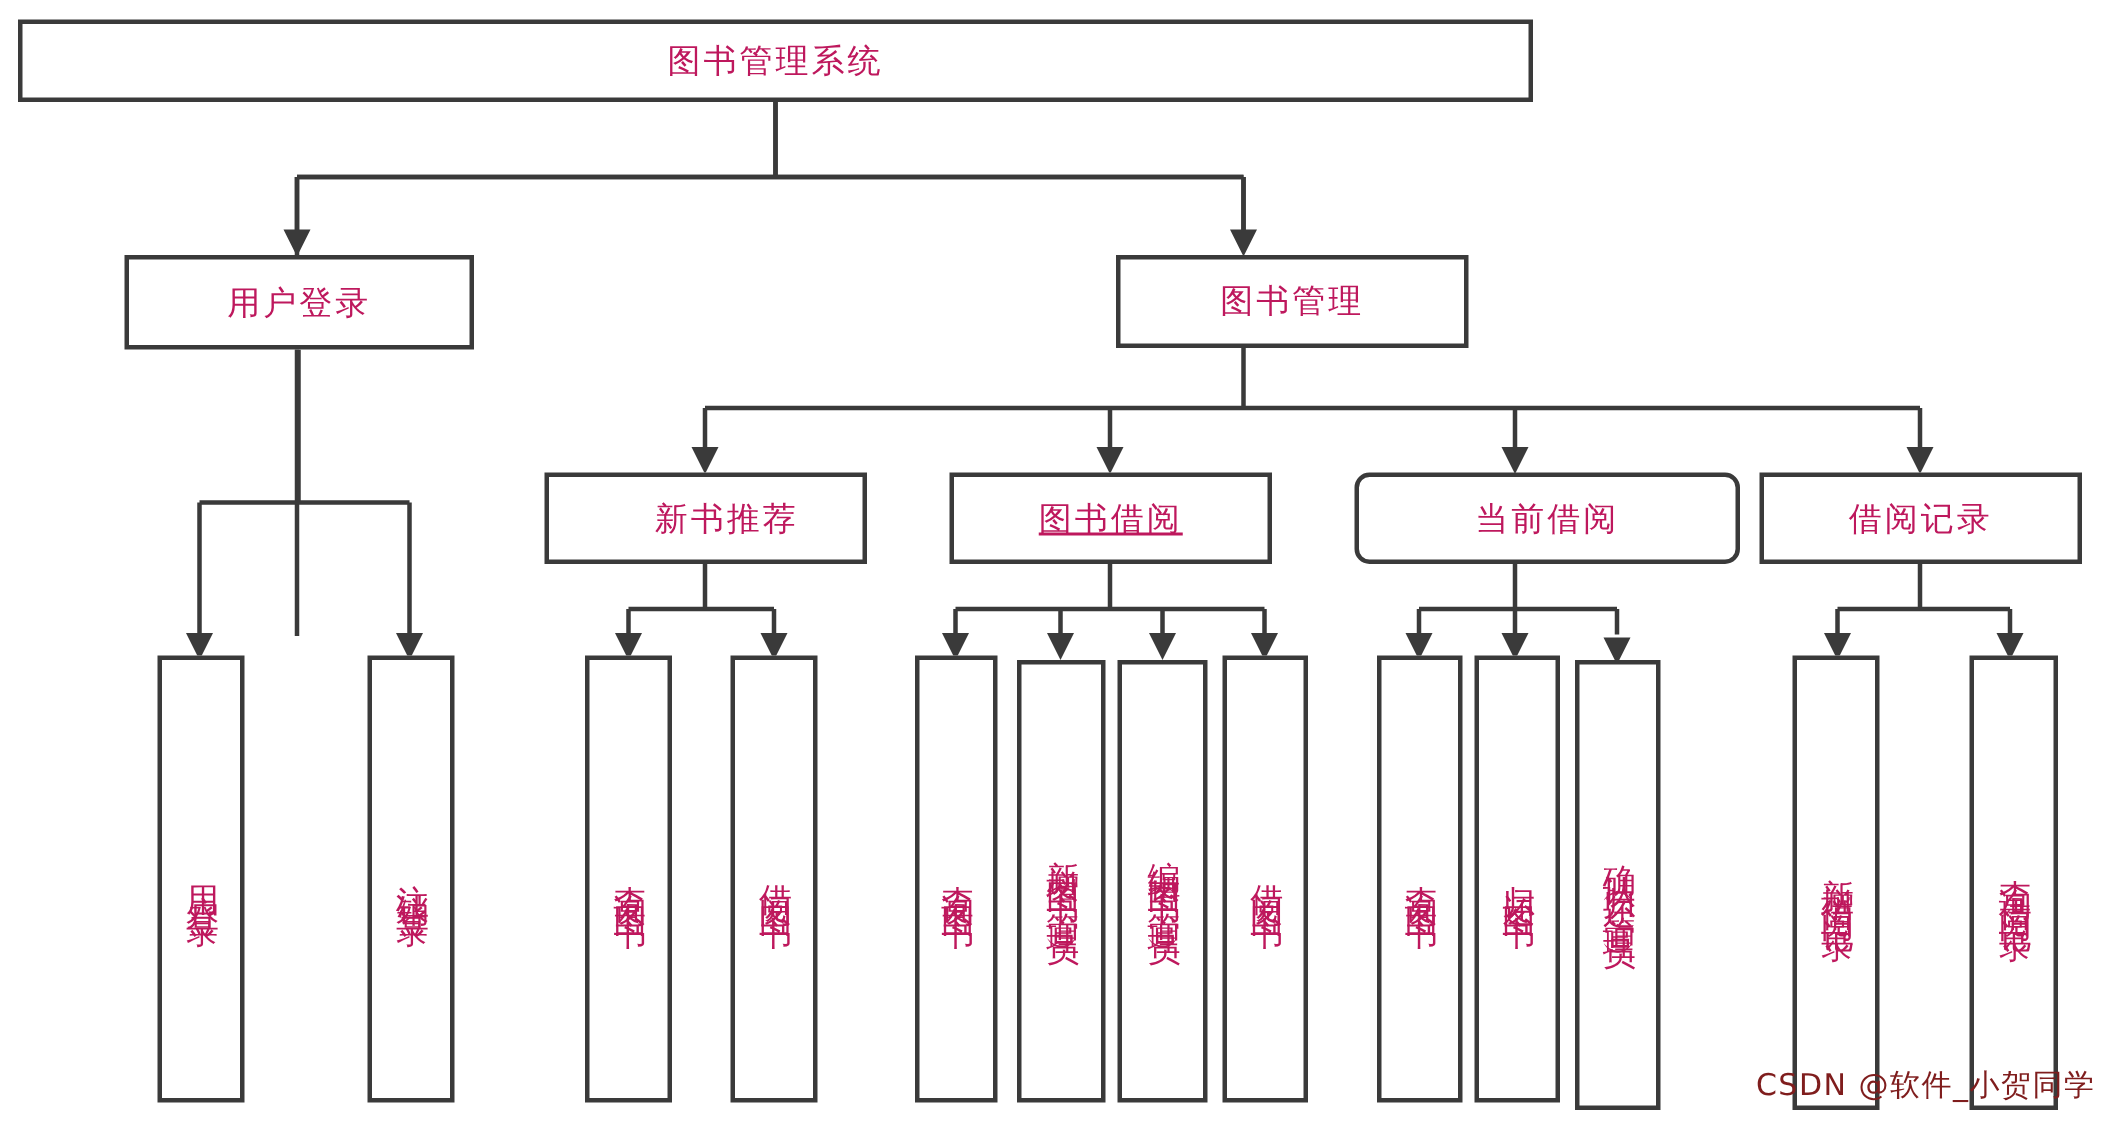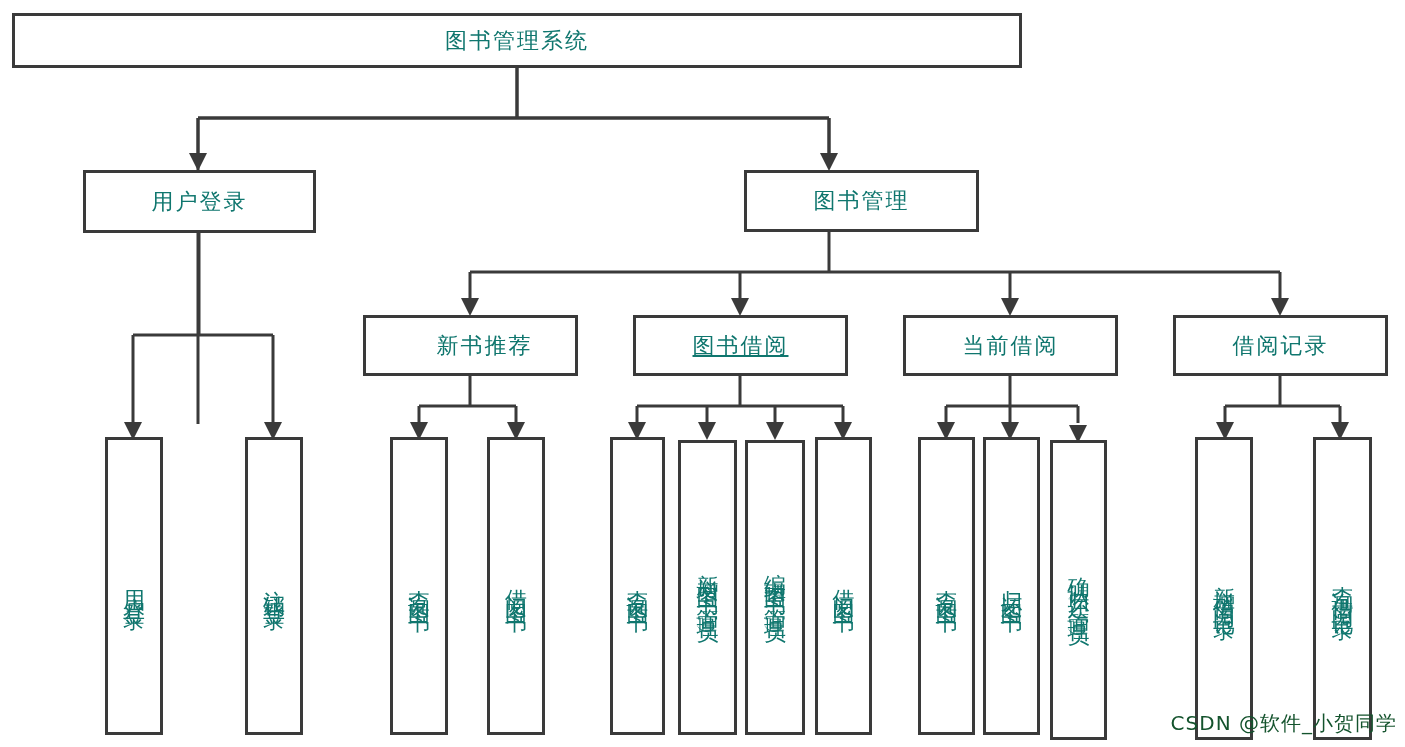--- a/index.html
+++ b/index.html
@@ -13,40 +13,40 @@
   }
   .wires { position: absolute; left: 0; top: 0; z-index: 1; }
   .node {
     position: absolute;
     box-sizing: border-box;
     border: 3px solid #3a3a3a;
     background: #ffffff;
     display: flex;
     align-items: center;
     justify-content: center;
-    color: #0f766e;
+    color: #be185d;
     z-index: 2;
   }
   .node.h span {
     font-size: 22px;
     letter-spacing: 2px;
     white-space: nowrap;
   }
   .node.v span {
     writing-mode: vertical-rl;
     text-orientation: mixed;
     font-size: 22px;
     letter-spacing: 7px;
     line-height: 1;
   }
   .watermark {
     position: absolute;
     right: 8px;
     bottom: 10px;
-    color: #14532d;
+    color: #7f1d1d;
     font-size: 20px;
     letter-spacing: 1px;
     z-index: 5;
     white-space: nowrap;
   }
 </style>
 </head>
 <body>
 
 <div class="canvas">
@@ -98,21 +98,21 @@
   <div class="node h" style="left:744px; top:170px; width:235px; height:62px;">
     <span>图书管理</span>
   </div>
 
   <div class="node h" style="left:363px; top:315px; width:215px; height:61px;padding-left:28px;">
     <span>新书推荐</span>
   </div>
   <div class="node h" style="left:633px; top:315px; width:215px; height:61px;text-decoration:underline;">
     <span>图书借阅</span>
   </div>
-  <div class="node h" style="left:903px; top:315px; width:215px; height:61px;">
+  <div class="node h" style="left:903px; top:315px; width:257px; height:61px;border-radius:10px;">
     <span>当前借阅</span>
   </div>
   <div class="node h" style="left:1173px; top:315px; width:215px; height:61px;font-family:Liberation Serif, serif;">
     <span>借阅记录</span>
   </div>
 
   <div class="node v" style="left:105px; top:437px; width:58px; height:298px;">
     <span>用户登录</span>
   </div>
   <div class="node v" style="left:245px; top:437px; width:58px; height:298px;">

